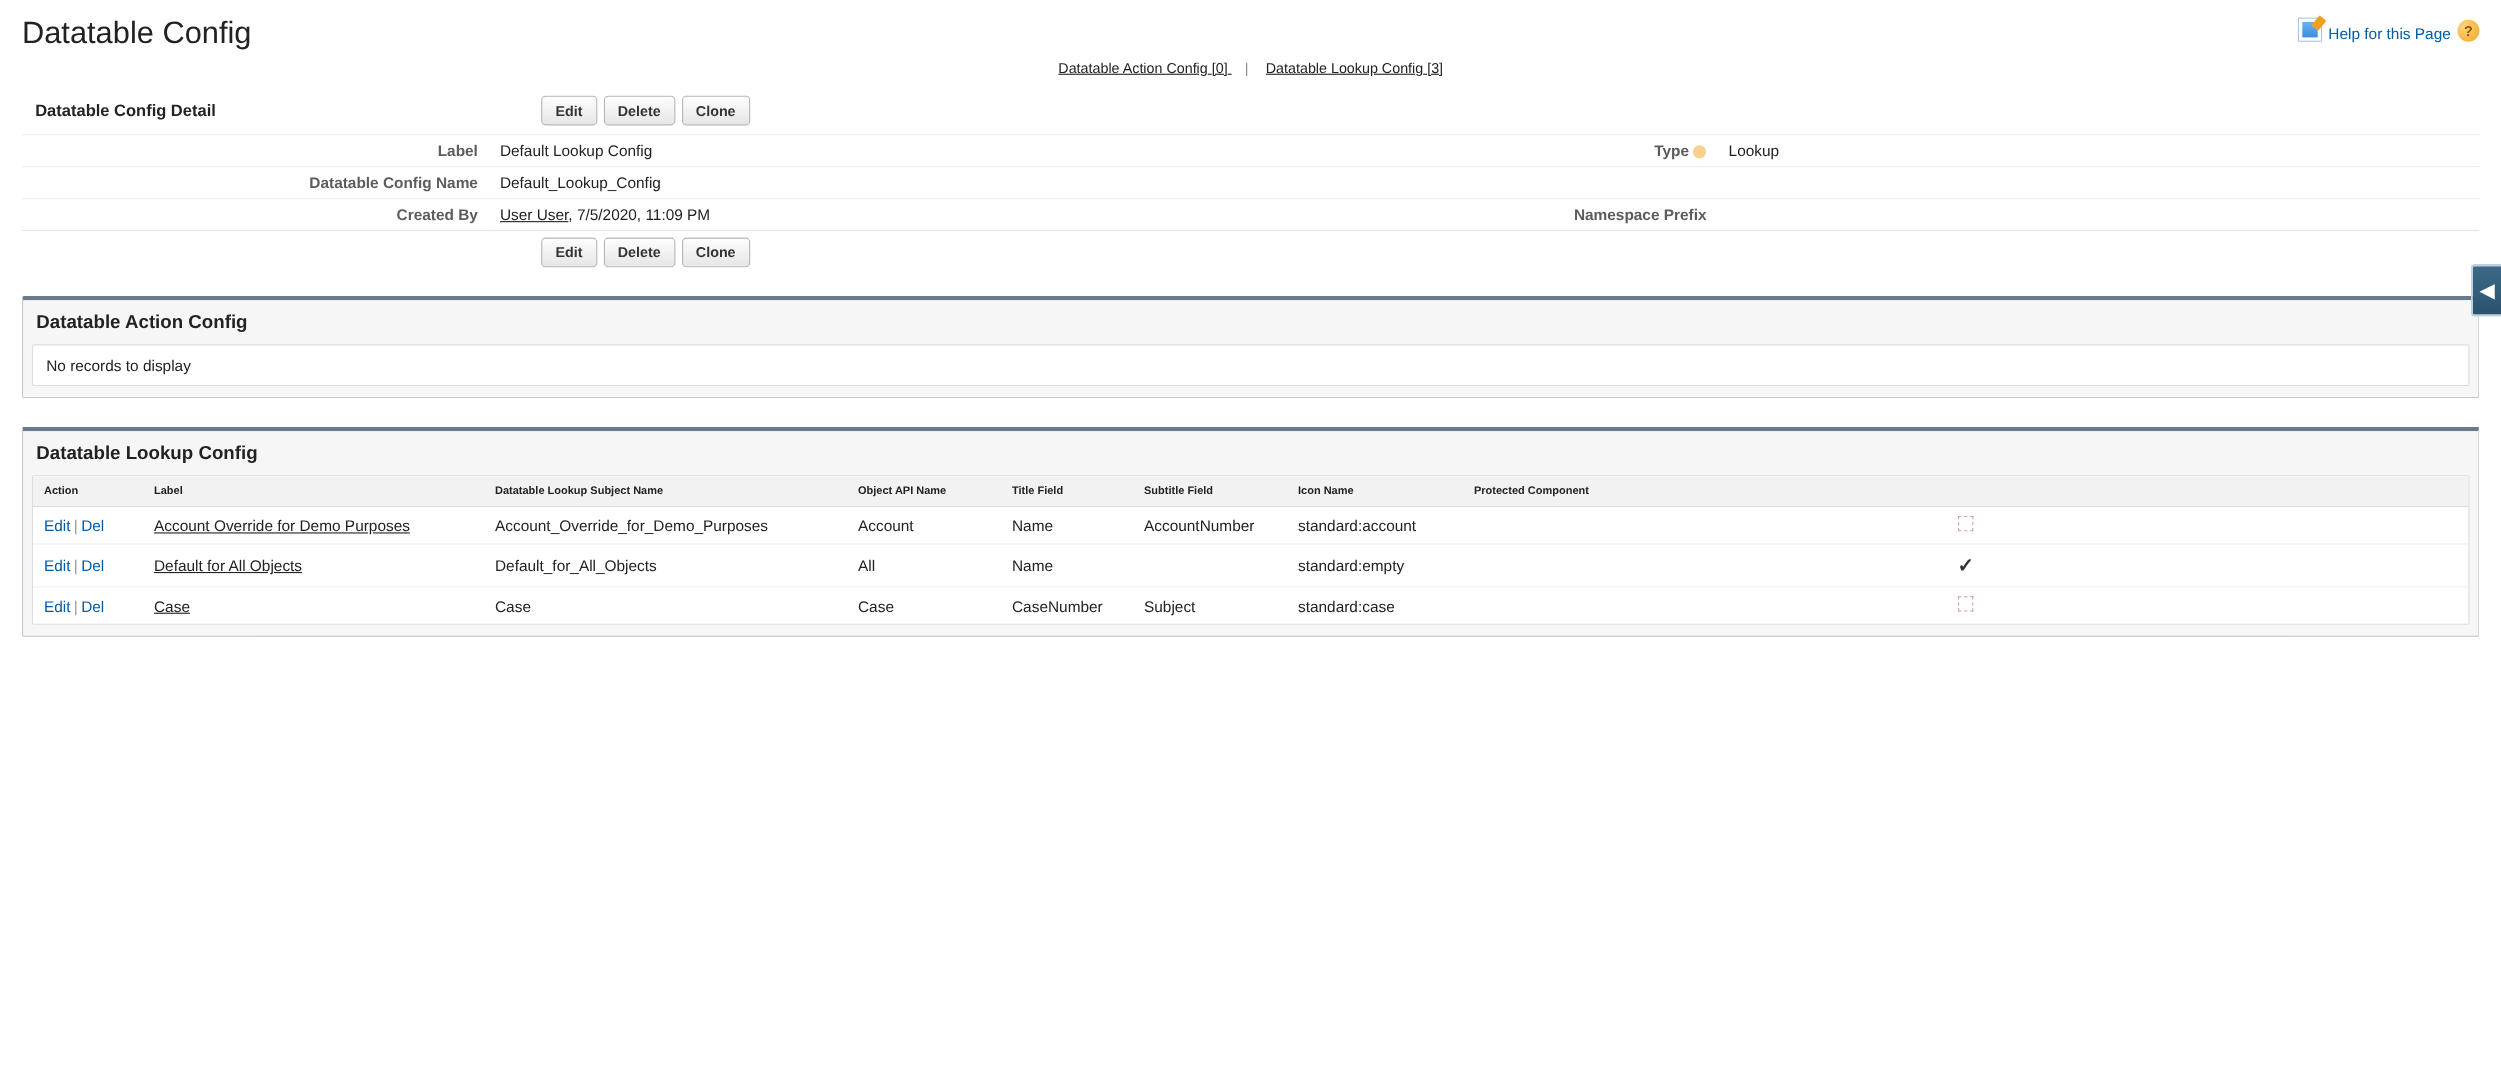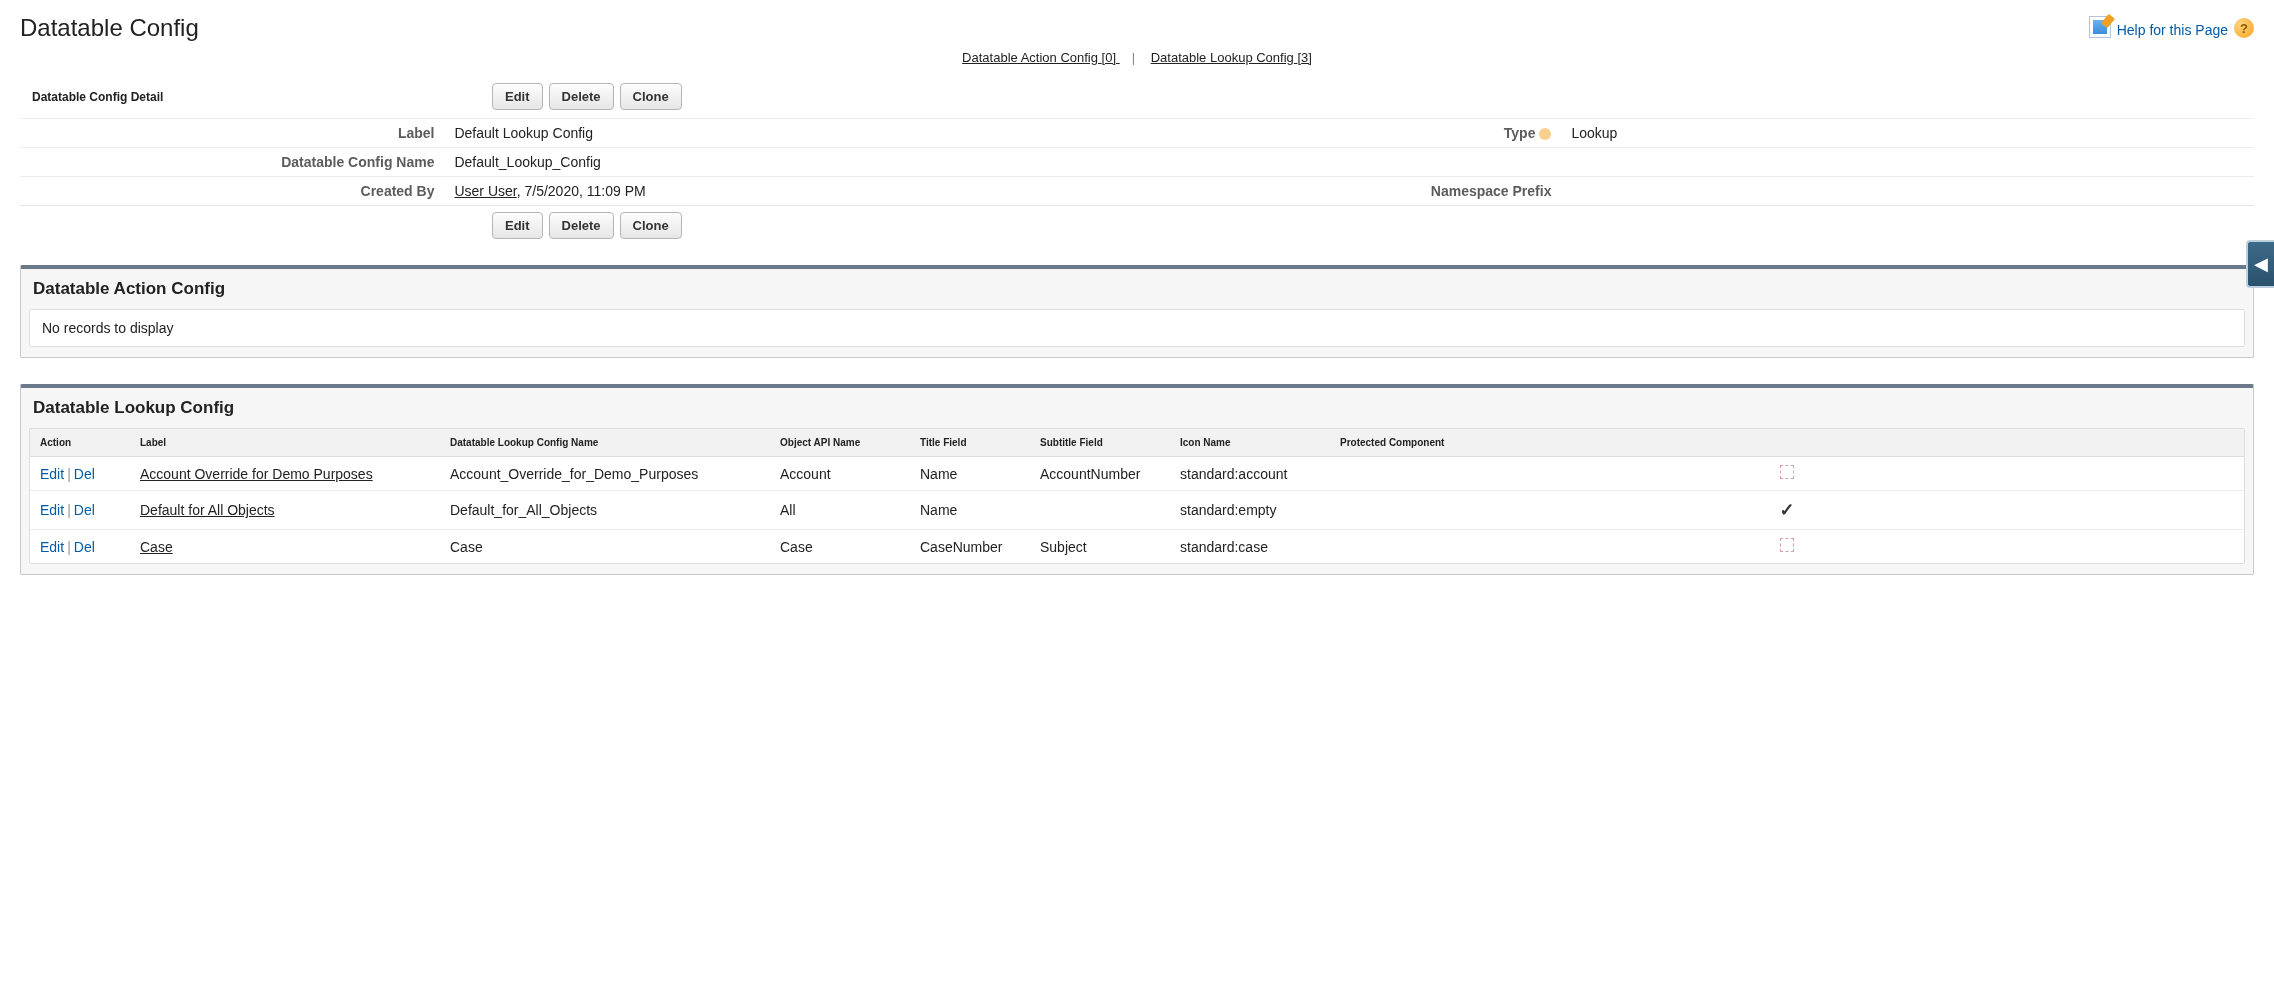--- a/index.html
+++ b/index.html
@@ -10,21 +10,21 @@
     margin: 0;
     padding: 10px 20px 30px 20px;
     background: #fff;
   }
   .page-header {
     display: flex;
     justify-content: space-between;
     align-items: flex-start;
   }
   h1.page-title {
-    font-size: 24px;
+    font-size: 28px;
     font-weight: 500;
     margin: 4px 0 8px 0;
   }
   .help-link {
     display:flex;
     align-items:flex-end;
     gap:6px;
     color:#015ba7;
     text-decoration:none;
     font-size:14px;
@@ -63,21 +63,21 @@
   }
   .anchor-links a { color:#222; text-decoration:underline;margin-top:21px; }
   .anchor-links .sep { margin:0 12px; color:#888;}
   .section-head-row{
     display:flex;
     align-items:center;
     gap:20px;
     margin:6px 0 8px 12px;
   }
   .section-head-row h2{
-    font-size:12px;font-weight:bold;margin:0;
+    font-size:15px;font-weight:bold;margin:0;
     width:280px;
   }
   .btn {
     background:linear-gradient(#fdfdfd,#e6e6e6);
     border:1px solid #b5b5b5;
     border-radius:4px;
     padding:5px 12px;
     font-size:13px;
     font-weight:bold;
     color:#333;
@@ -245,21 +245,21 @@
 </div>
 
 <div class="related-block">
   <h3>Datatable Lookup Config</h3>
   <div class="related-body">
     <table class="list">
       <thead>
         <tr>
           <th style="width:100px">Action</th>
           <th style="width:310px">Label</th>
-          <th style="width:330px">Datatable Lookup Config Name</th>
+          <th style="width:330px">Datatable Lookup Subject Name</th>
           <th style="width:140px">Object API Name</th>
           <th style="width:120px">Title Field</th>
           <th style="width:140px">Subtitle Field</th>
           <th style="width:160px">Icon Name</th>
           <th>Protected Component</th>
         </tr>
       </thead>
       <tbody id="lookup-tbody">
           <tr>
             <td><a href="#" class="action">Edit</a><span class="action-sep">|</span><a href="#" class="action">Del</a></td>

